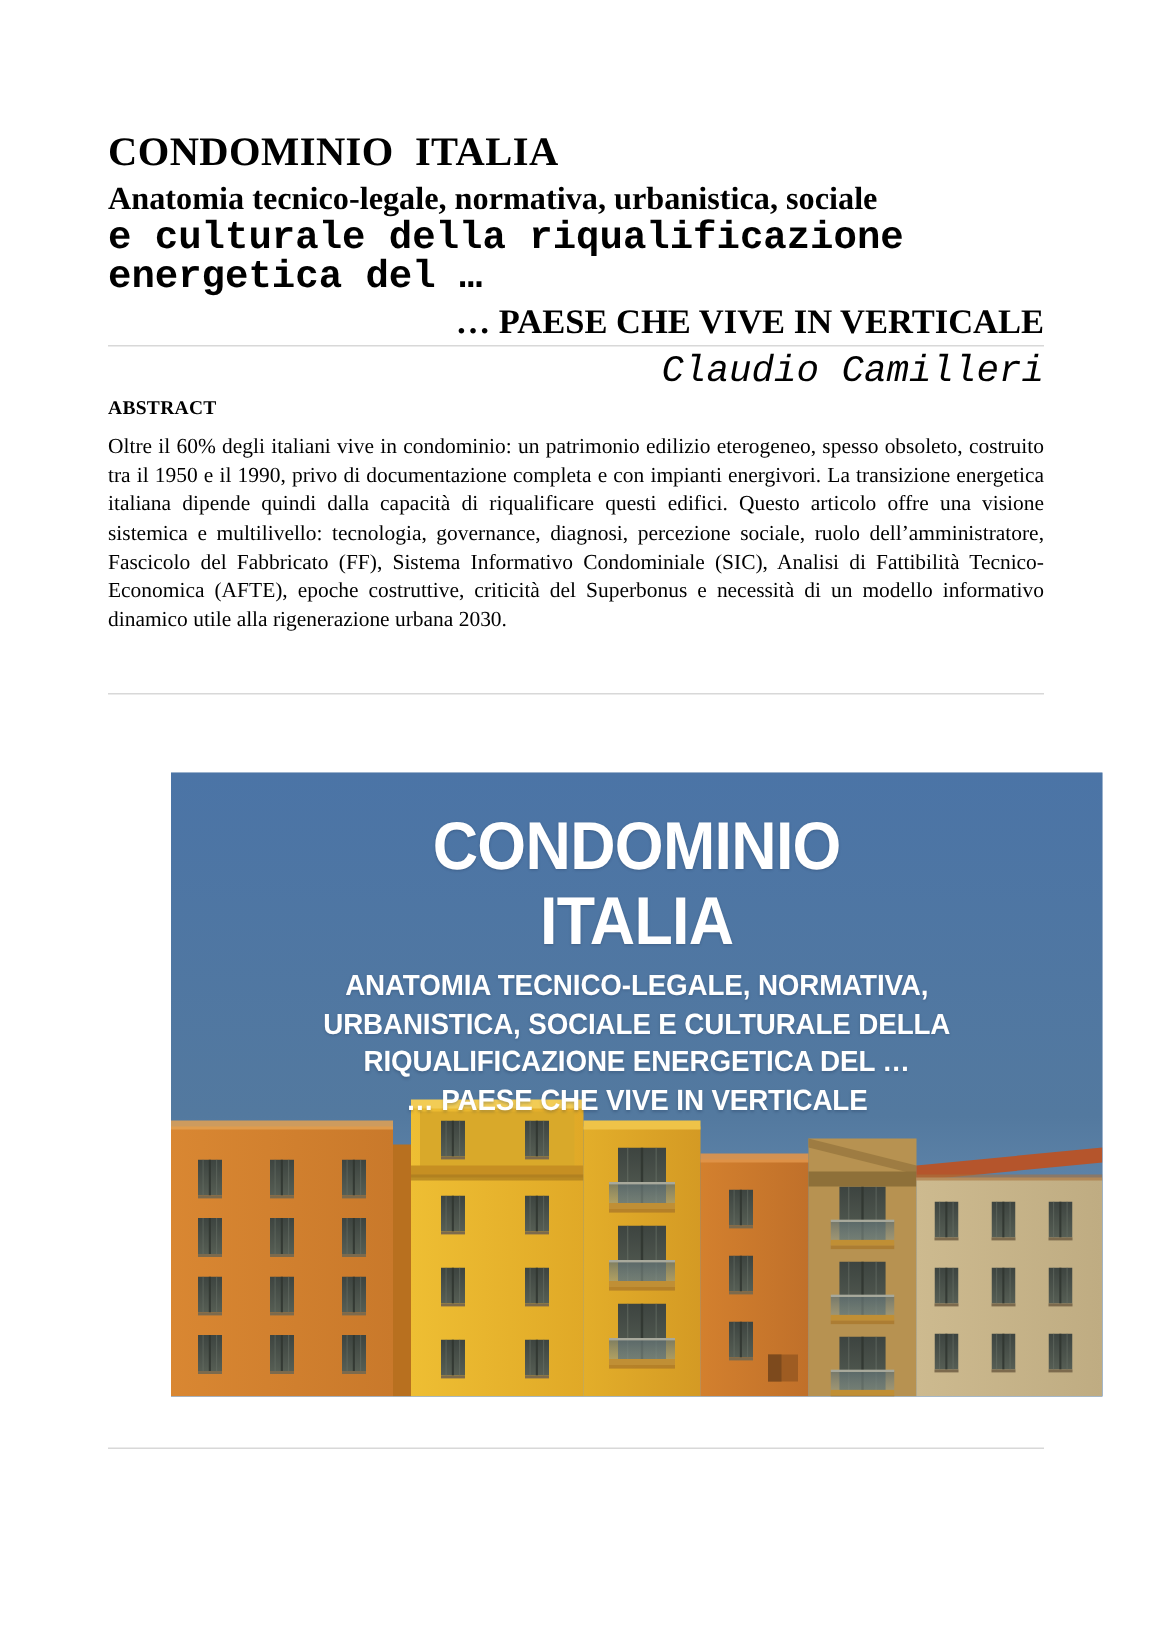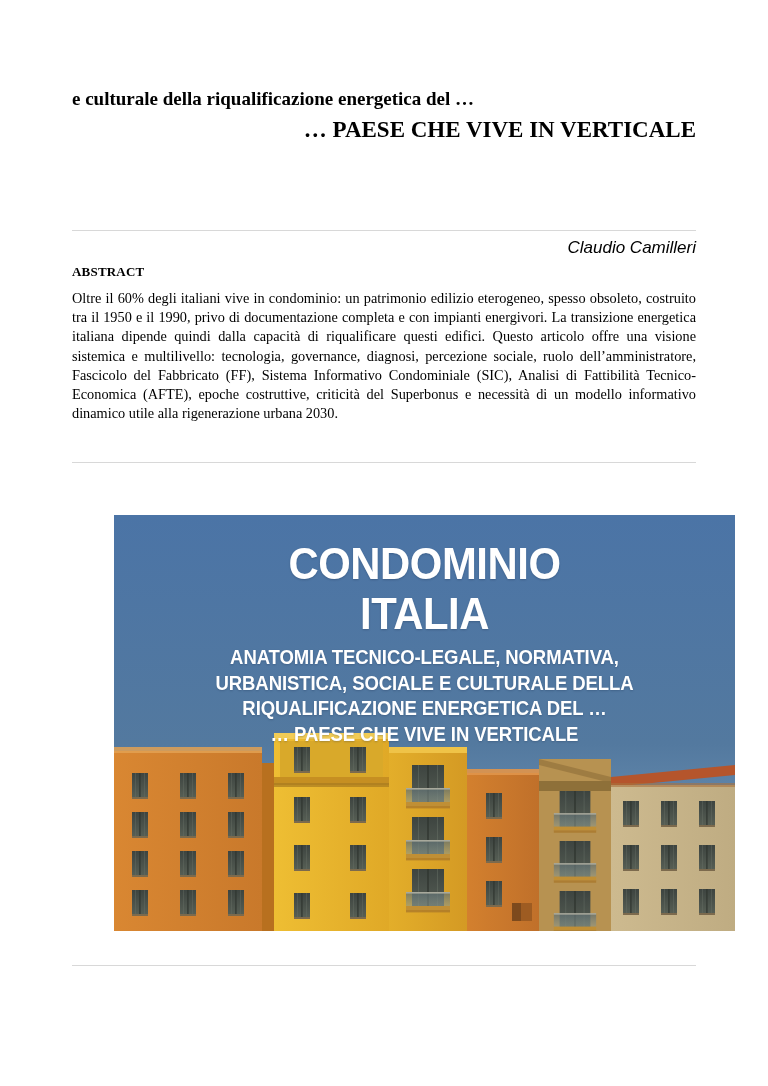--- a/index.html
+++ b/index.html
@@ -48,23 +48,23 @@
     white-space: pre;
   }
   .doc-subtitle {
     font-family: "Liberation Serif", "DejaVu Serif", serif;
     font-weight: bold;
     font-size: 21.5px;
     line-height: 26px;
     margin: 2px 0 0 0;
   }
   .doc-subtitle-line2 {
-    font-family: Liberation Serif, serif;
-    font-weight: bold;
-    font-size: 19px;
+    font-family: Liberation Mono, monospace;
+    font-weight: bold;
+    font-size: 26px;
     line-height: 26px;
     margin: 0;
   }
   .doc-tagline {
     font-family: "Liberation Serif", "DejaVu Serif", serif;
     font-weight: bold;
     font-size: 23px;
     line-height: 29px;
     margin: 3px 0 0 0;
     text-align: right;
@@ -83,23 +83,23 @@
   .hrule-mid  { top: 462px; }
   .hrule-bot  { top: 965px; }
 
   
   .author {
     position: absolute;
     left: 0;
     top: 236px;
     width: 624px;
     text-align: right;
-    font-family: Liberation Sans, sans-serif;
+    font-family: Liberation Mono, monospace;
     font-style: italic;
-    font-size: 17px;
+    font-size: 25px;
     line-height: 24px;
   }
 
   
   .abstract-heading {
     position: absolute;
     left: 0;
     top: 260px;
     font-family: "Liberation Serif", "DejaVu Serif", serif;
     font-weight: bold;
@@ -174,20 +174,22 @@
   .cover-sub div { white-space: nowrap; }
 </style>
 </head>
 <body>
 
 <div class="page">
 
   <div class="content">
 
     <div class="title-block">
+      <h1 class="doc-title">CONDOMINIO  ITALIA</h1>
+      <div class="doc-subtitle">Anatomia tecnico-legale, normativa, urbanistica, sociale</div>
       <div class="doc-subtitle-line2">e culturale della riqualificazione energetica del …</div>
       <div class="doc-tagline">… PAESE CHE VIVE IN VERTICALE</div>
     </div>
 
     <div class="author">Claudio Camilleri</div>
 
     <div class="abstract-heading">ABSTRACT</div>
     <div class="abstract-body">Oltre il 60% degli italiani vive in condominio: un patrimonio edilizio eterogeneo, spesso obsoleto, costruito tra il 1950 e il 1990, privo di documentazione completa e con impianti energivori. La transizione energetica italiana dipende quindi dalla capacità di riqualificare questi edifici. Questo articolo offre una visione sistemica e multilivello: tecnologia, governance, diagnosi, percezione sociale, ruolo dell’amministratore, Fascicolo del Fabbricato (FF), Sistema Informativo Condominiale (SIC), Analisi di Fattibilità Tecnico-Economica (AFTE), epoche costruttive, criticità del Superbonus e necessità di un modello informativo dinamico utile alla rigenerazione urbana 2030.</div>
 
   </div>

